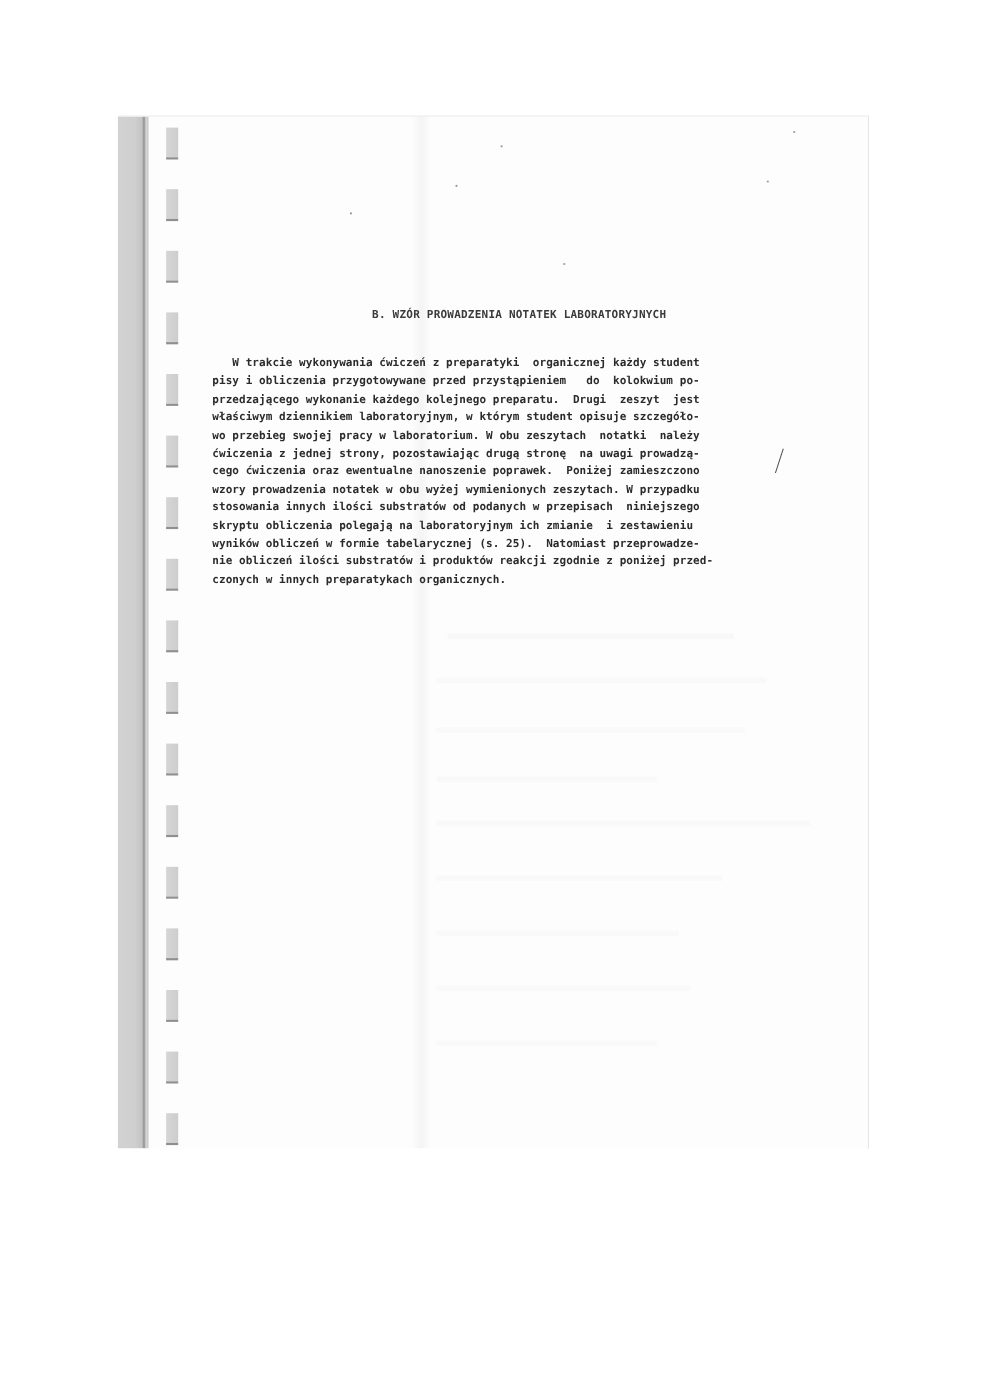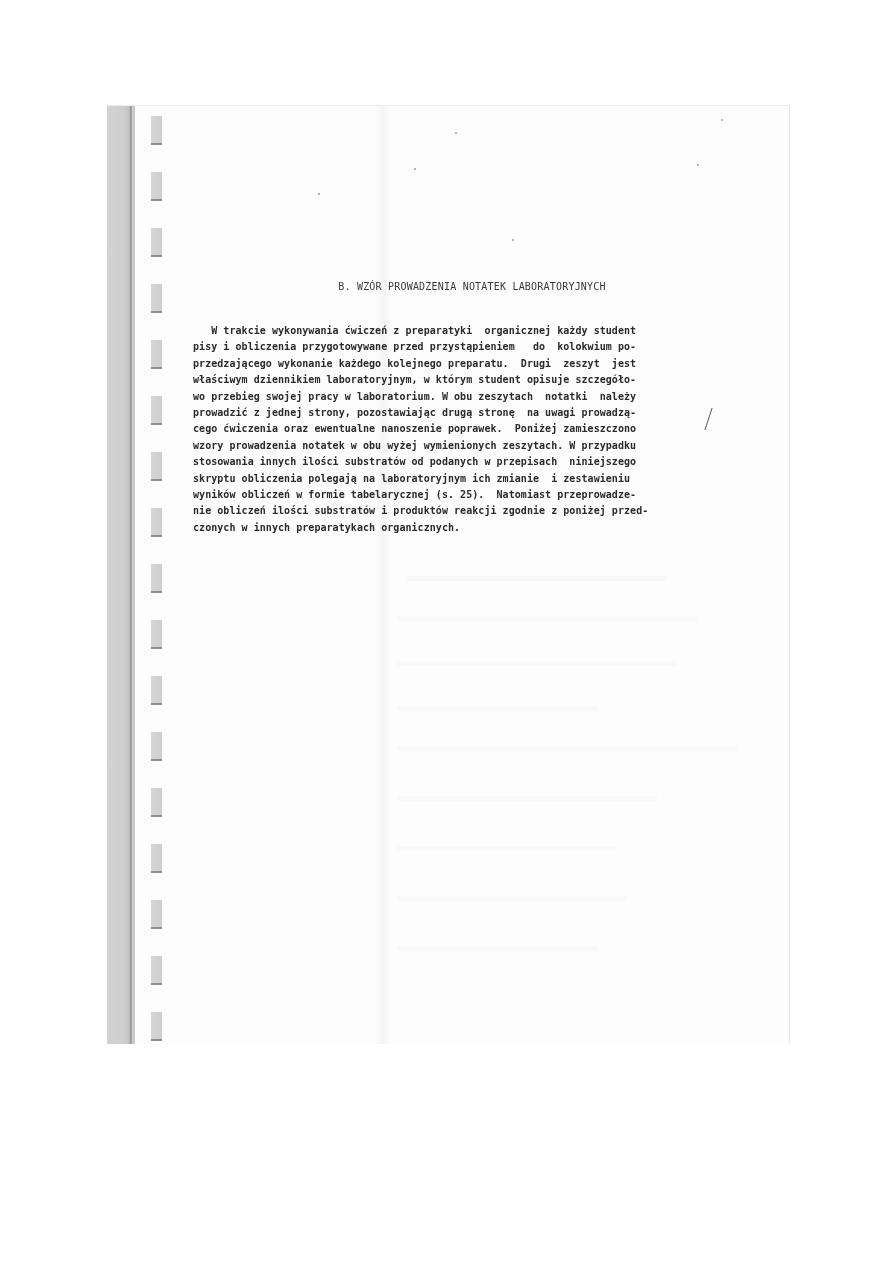--- a/index.html
+++ b/index.html
@@ -73,21 +73,21 @@
     .doc-title {
       position: absolute;
       left: 0;
       width: 100%;
       top: 175px;
       text-align: center;
       font-size: 10px;
       letter-spacing: 0.2px;
       color: #3a3a3a;
       margin: 0;
-      font-weight: normal;
+      font-weight: bold;
       padding-left: 48px;
       box-sizing: border-box;
     }
     .body-text {
       position: absolute;
       left: 86px;
       top: 217px;
       width: 500px;
       margin: 0;
       padding: 0;
@@ -157,21 +157,21 @@
   <div class="speck" style="left:405px;top:133px"></div>
 
   <h1 class="doc-title">B. WZÓR PROWADZENIA NOTATEK LABORATORYJNYCH</h1>
 
   <div class="body-text">
     <span class="body-line">   W trakcie wykonywania ćwiczeń z preparatyki  organicznej każdy student</span>
     <span class="body-line">pisy i obliczenia przygotowywane przed przystąpieniem   do  kolokwium po-</span>
     <span class="body-line">przedzającego wykonanie każdego kolejnego preparatu.  Drugi  zeszyt  jest</span>
     <span class="body-line">właściwym dziennikiem laboratoryjnym, w którym student opisuje szczegóło-</span>
     <span class="body-line">wo przebieg swojej pracy w laboratorium. W obu zeszytach  notatki  należy</span>
-    <span class="body-line">prowadzić z jednej strony, pozostawiając drugą stronę  na uwagi prowadzą-</span>
+    <span class="body-line">ćwiczenia z jednej strony, pozostawiając drugą stronę  na uwagi prowadzą-</span>
     <span class="body-line">cego ćwiczenia oraz ewentualne nanoszenie poprawek.  Poniżej zamieszczono</span>
     <span class="body-line">wzory prowadzenia notatek w obu wyżej wymienionych zeszytach. W przypadku</span>
     <span class="body-line">stosowania innych ilości substratów od podanych w przepisach  niniejszego</span>
     <span class="body-line">skryptu obliczenia polegają na laboratoryjnym ich zmianie  i zestawieniu</span>
     <span class="body-line">wyników obliczeń w formie tabelarycznej (s. 25).  Natomiast przeprowadze-</span>
     <span class="body-line">nie obliczeń ilości substratów i produktów reakcji zgodnie z poniżej przed-</span>
     <span class="body-line">czonych w innych preparatykach organicznych.</span>
   </div>
 
   <div class="check-mark"></div>

